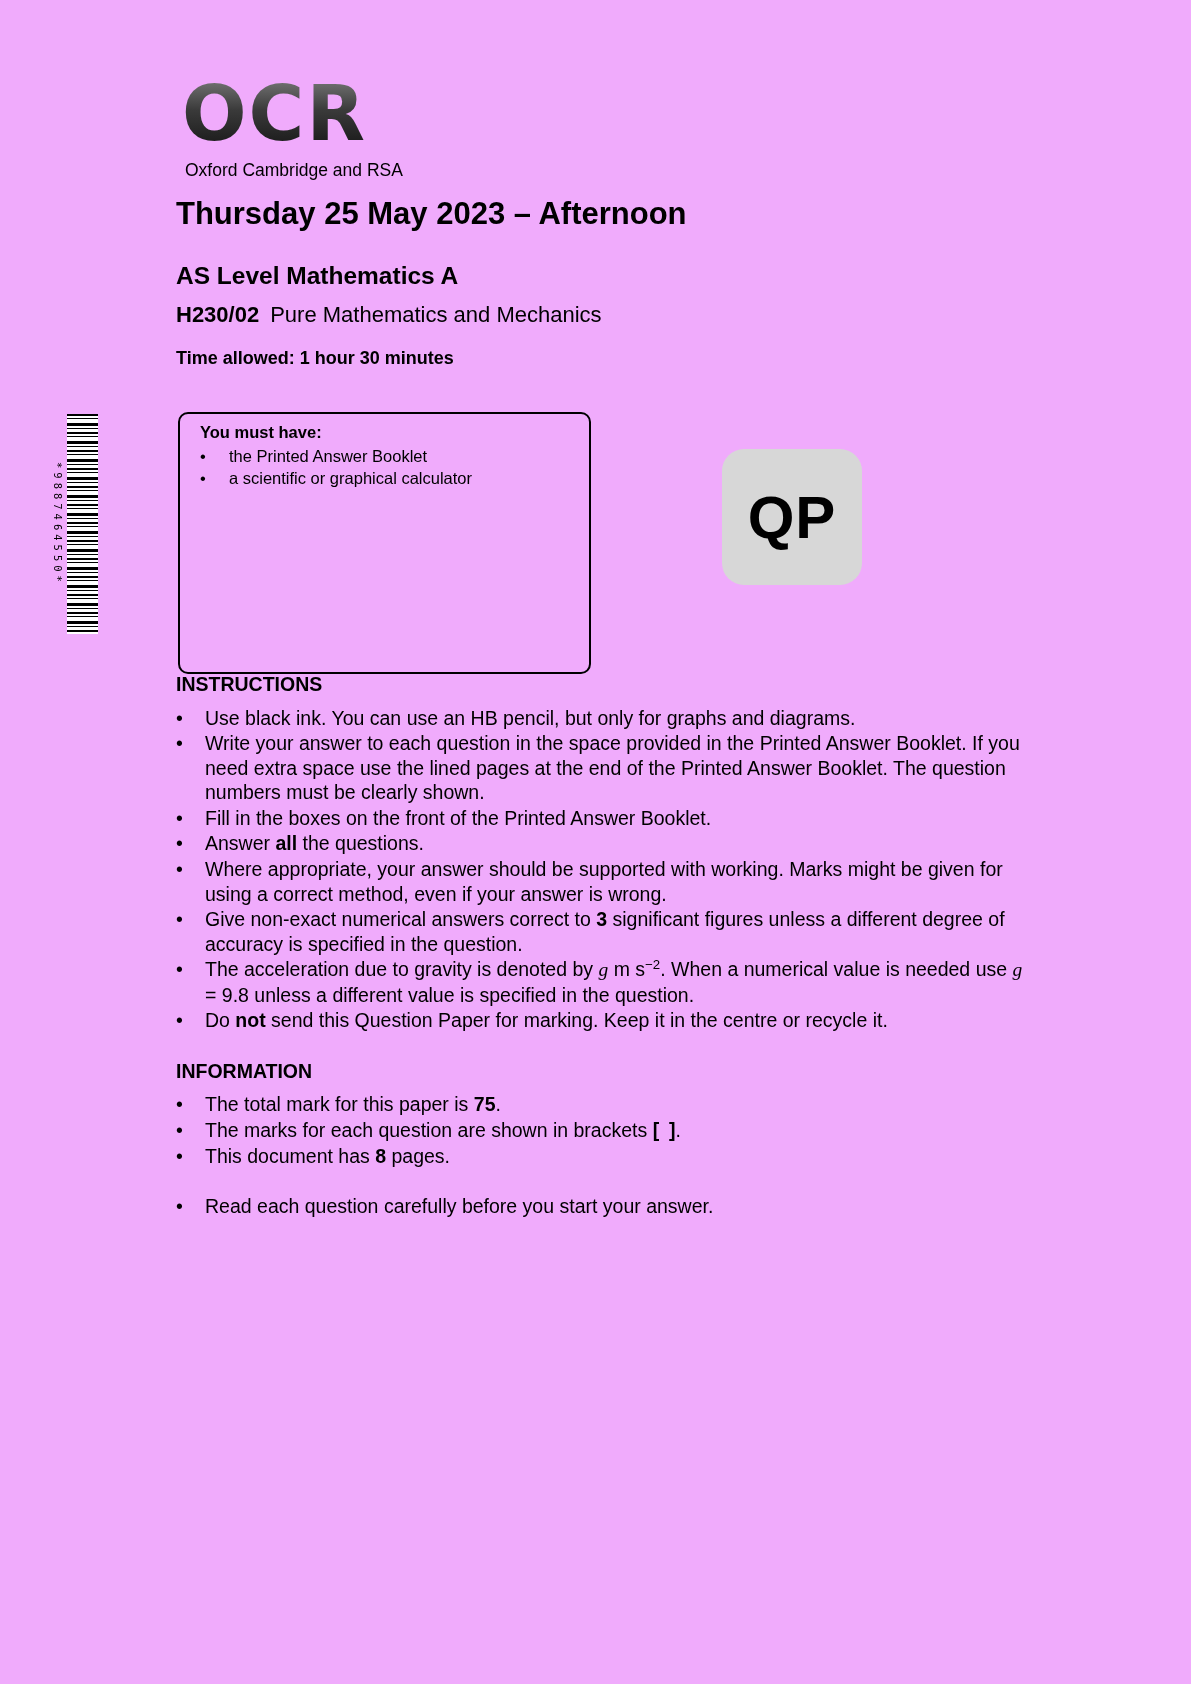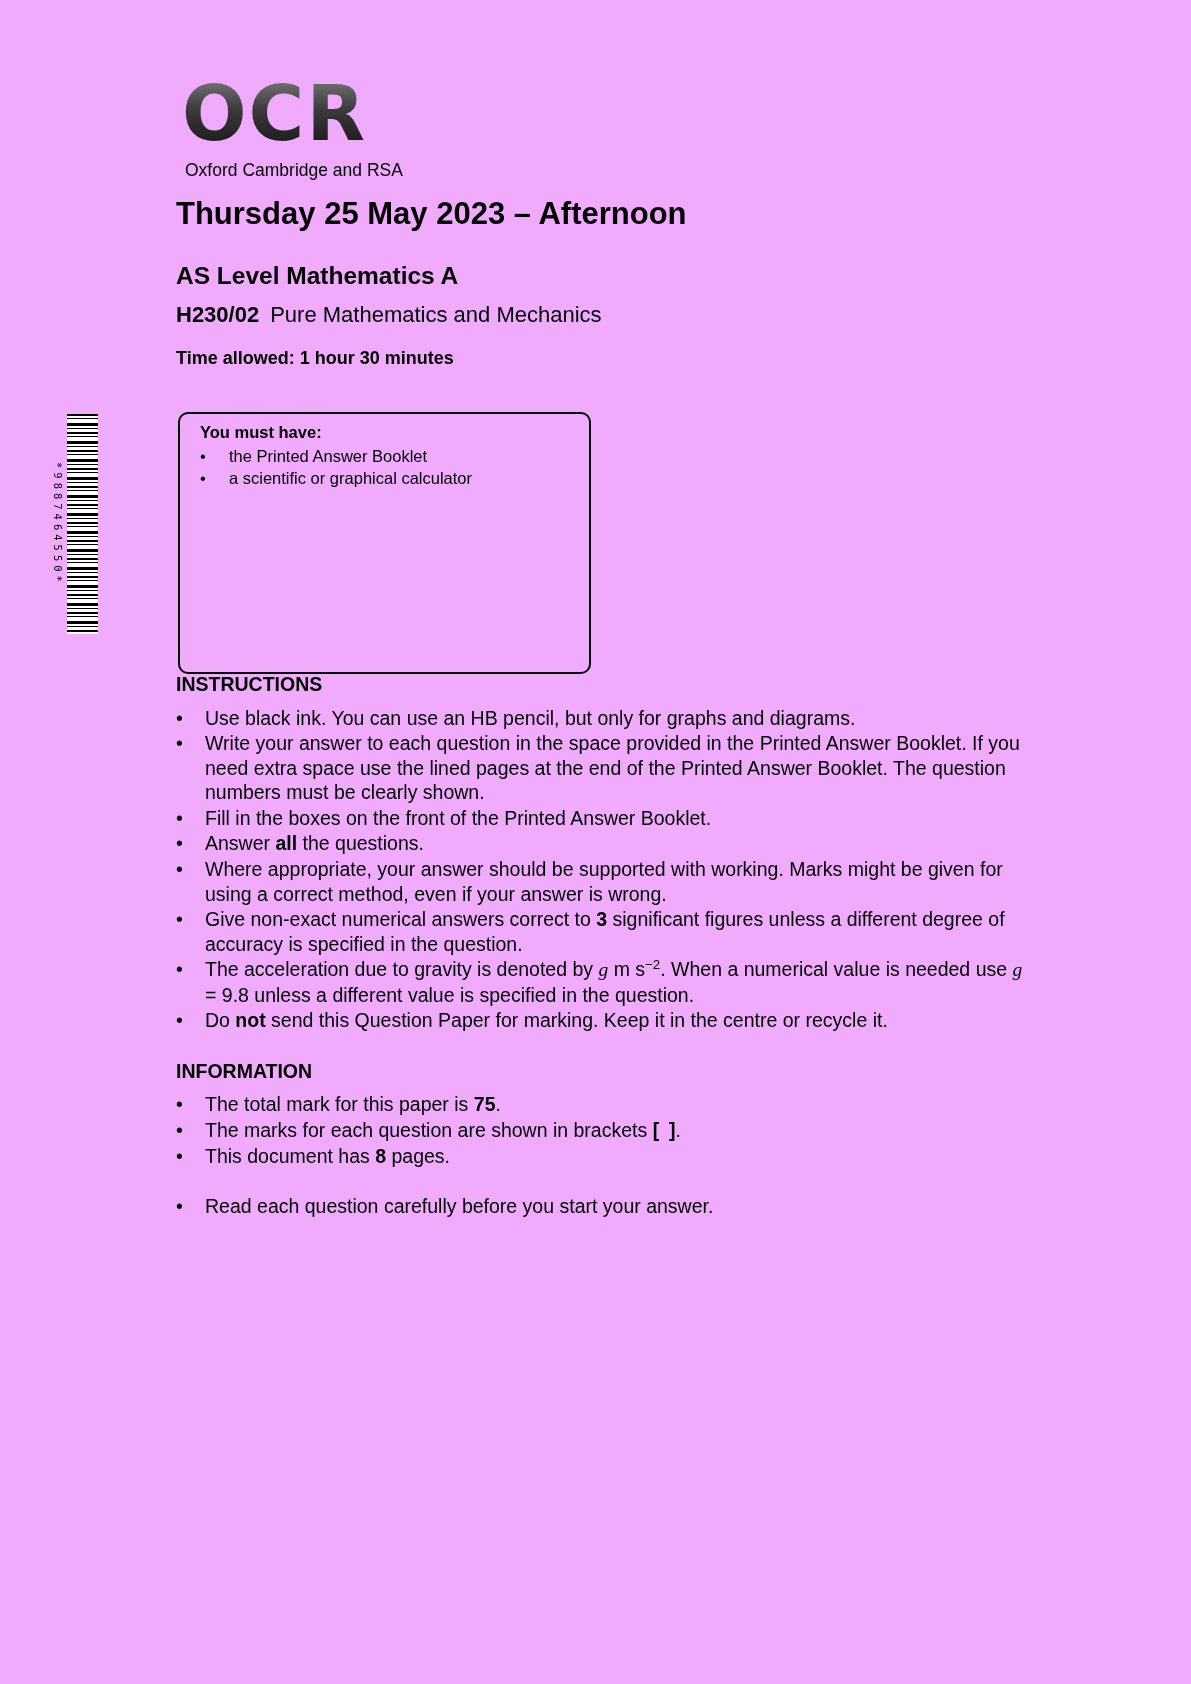--- a/index.html
+++ b/index.html
@@ -198,20 +198,21 @@
           <span class="dot">•</span>
           <span class="bullet-text"><span>the Printed Answer Booklet</span></span>
         </div>
         <div class="bullet-item">
           <span class="dot">•</span>
           <span class="bullet-text"><span>a scientific or graphical calculator</span></span>
         </div>
       </div>
   </div>
 
+  <div class="qp-badge">QP</div>
 
   <div class="body-text">
     <div class="section">
       <div class="section-heading">INSTRUCTIONS</div>
       <div class="bullet-list">
           <div class="bullet-item">
             <span class="dot">•</span>
             <span class="bullet-text"><span>Use black ink. You can use an HB pencil, but only for graphs and diagrams.</span></span>
           </div>
           <div class="bullet-item">

